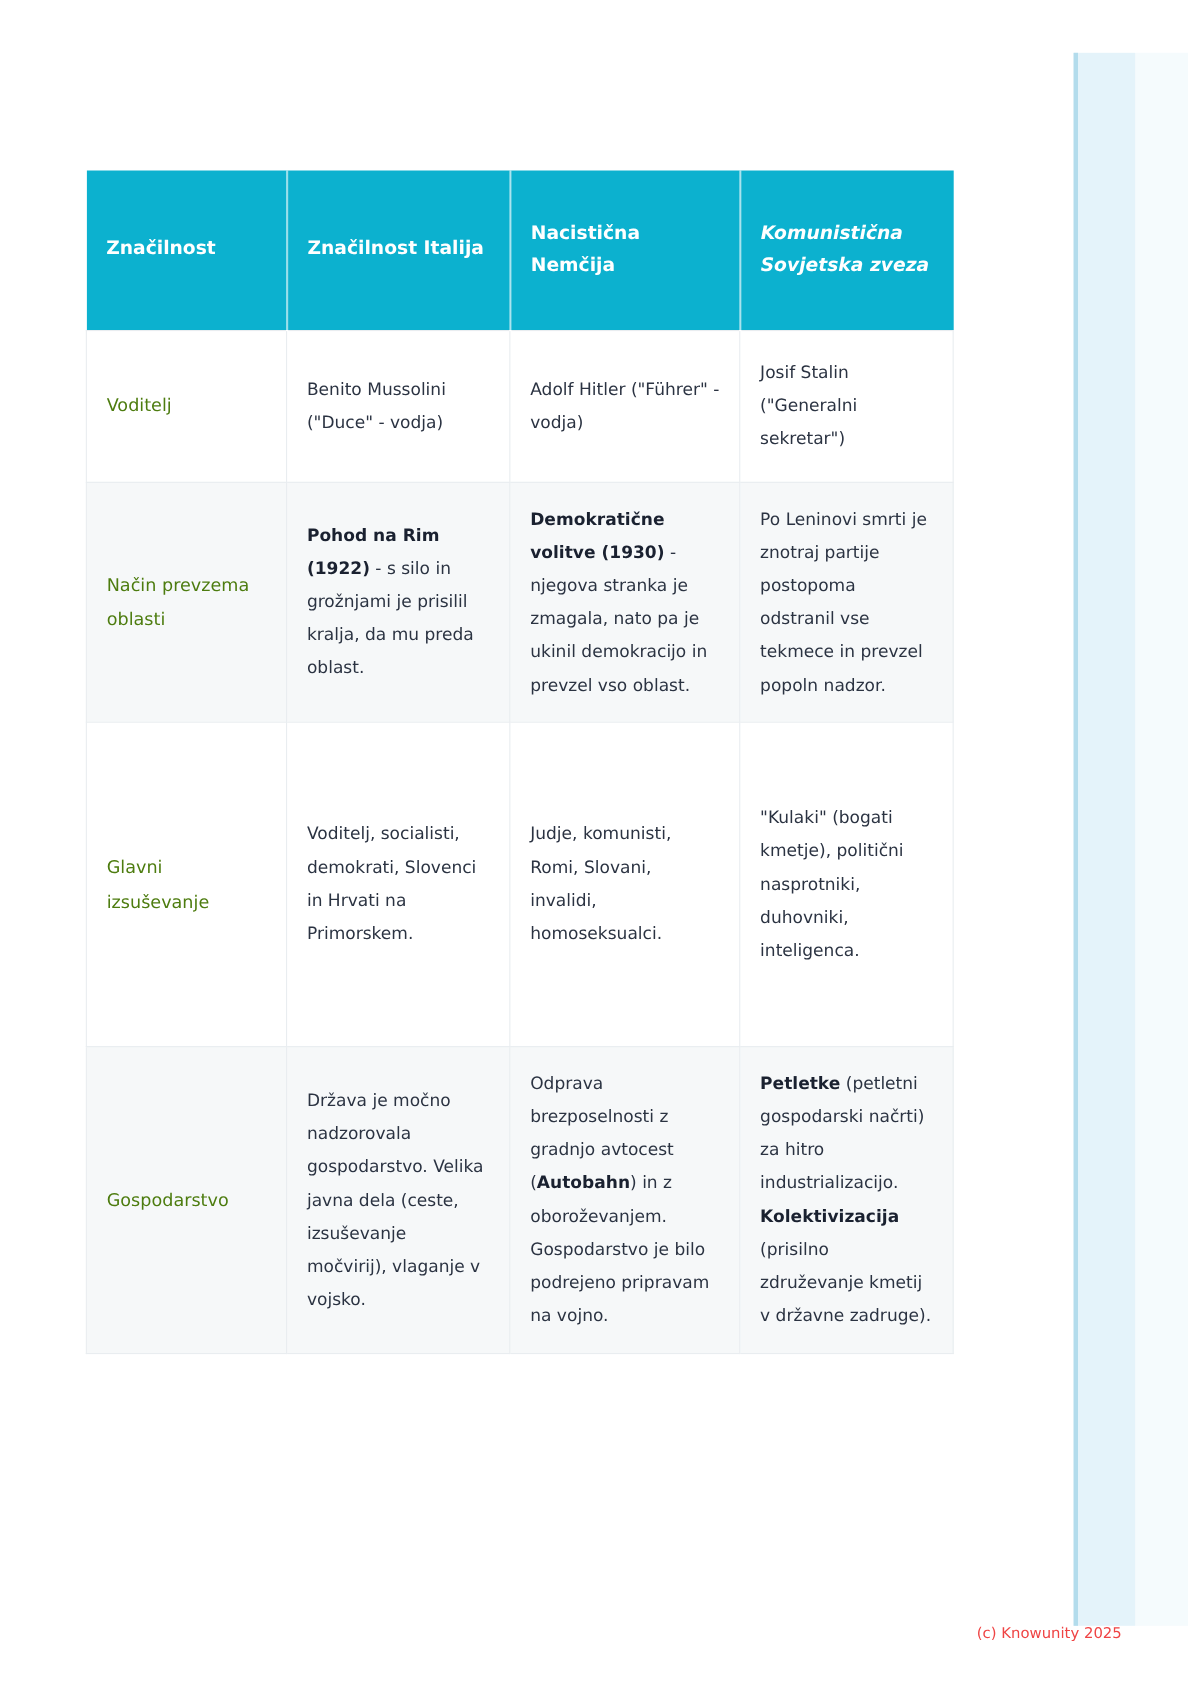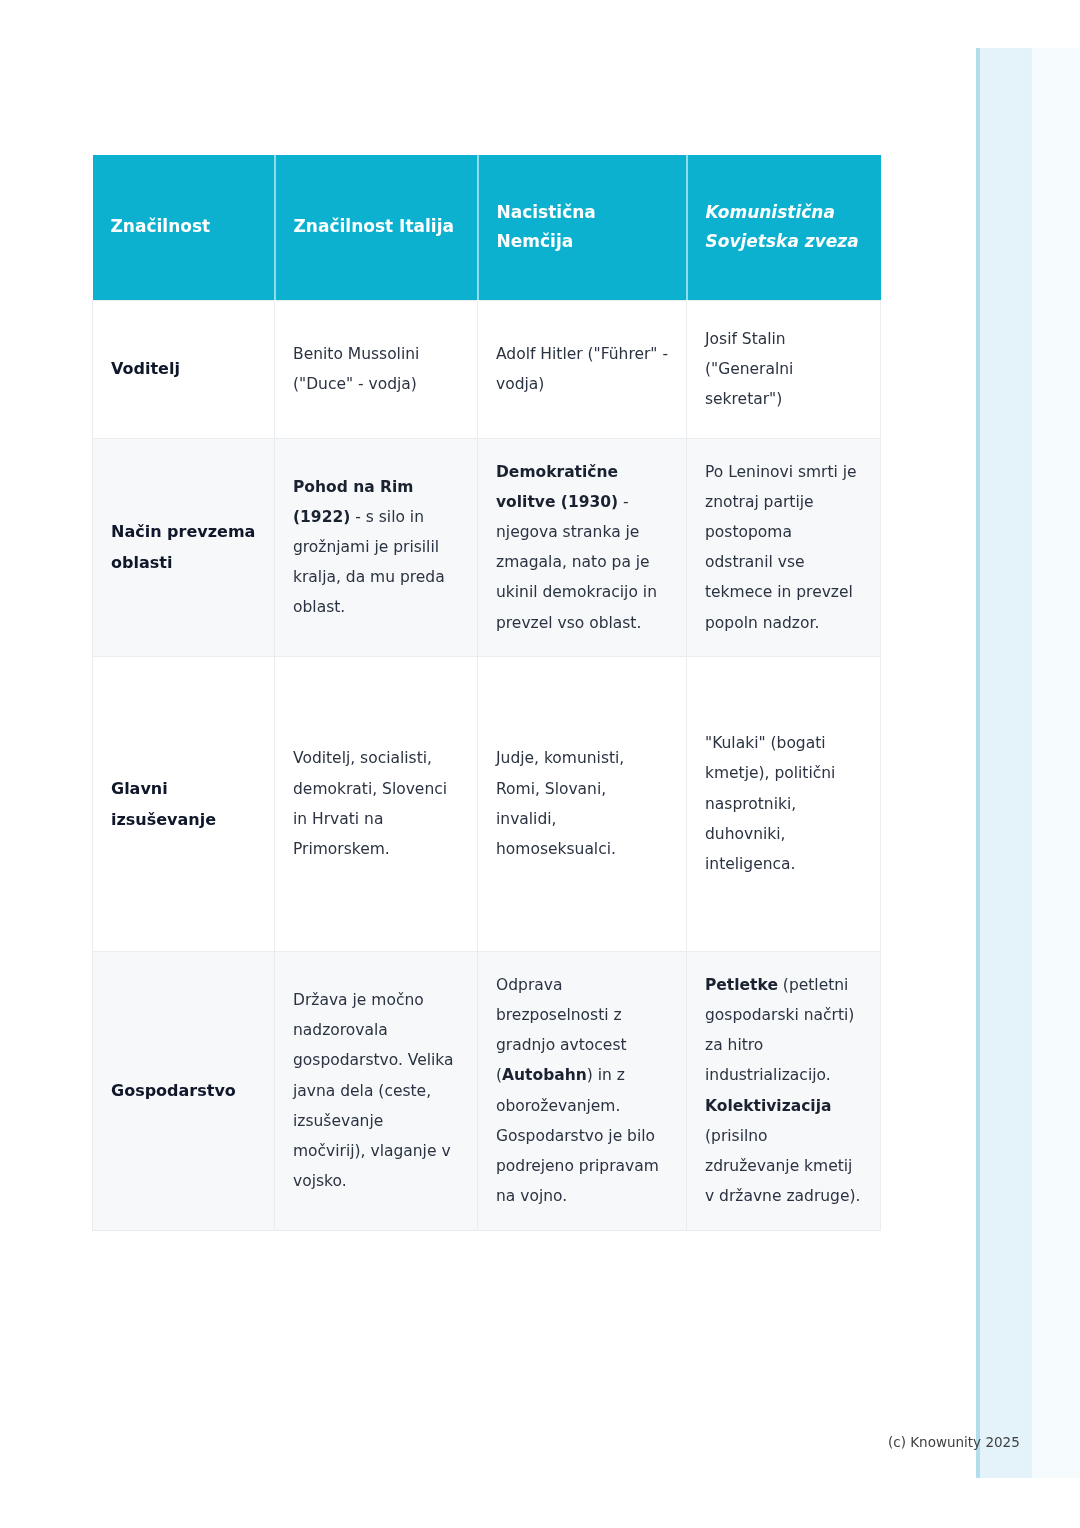--- a/index.html
+++ b/index.html
@@ -26,21 +26,21 @@
     border-left: 4px solid #b3dcec;
   }
 
   .intro {
     position: absolute; left: 92px; top: 50px; width: 770px;
     font-size: 19px; line-height: 2.0; color: #2b3342;
   }
   .intro .em { font-style: italic; }
 
   table.compare {
-    position: absolute; left: 92px; top: 155px;
+    position: absolute; left: 78px; top: 155px;
     width: 788px;
     border-collapse: collapse;
     table-layout: fixed;
   }
   col.c1 { width: 182px; }
   col.c2 { width: 203px; }
   col.c3 { width: 209px; }
   col.c4 { width: 194px; }
 
   thead tr { height: 145px; }
@@ -60,38 +60,38 @@
   tbody td {
     border: 1px solid #e9edf0;
     vertical-align: middle;
     padding: 18px 18px;
     font-size: 15.5px;
     line-height: 1.95;
     color: #2b3342;
     word-wrap: break-word;
   }
   tbody td.label-cell {
-    font-weight: bold;
-    color: #0f172a;
+    font-weight: normal;
+    color: #4d7c0f;
     font-size: 16px;
   }
   tbody tr:nth-child(even) td { background: #f6f8f9; }
   tbody tr:nth-child(odd) td { background: #ffffff; }
 
   tbody tr:nth-child(1) { height: 138px; }
   tbody tr:nth-child(2) { height: 107px; }
   tbody tr:nth-child(3) { height: 295px; }
   tbody tr:nth-child(4) { height: 238px; }
   tbody tr:nth-child(5) { height: 397px; }
 
   .seg-bold { font-weight: bold; color: #1a2130; }
 
   .watermark {
-    position: absolute; left: 888px; top: 1434px;
-    font-size: 13.5px; color: #404040;
+    position: absolute; left: 888px; top: 1477px;
+    font-size: 13.5px; color: #ef4444;
     white-space: nowrap;
     z-index: 2;
   }
 </style>
 </head>
 <body>
 
 <div class="page">
 
   <div class="accent-outer"></div>

